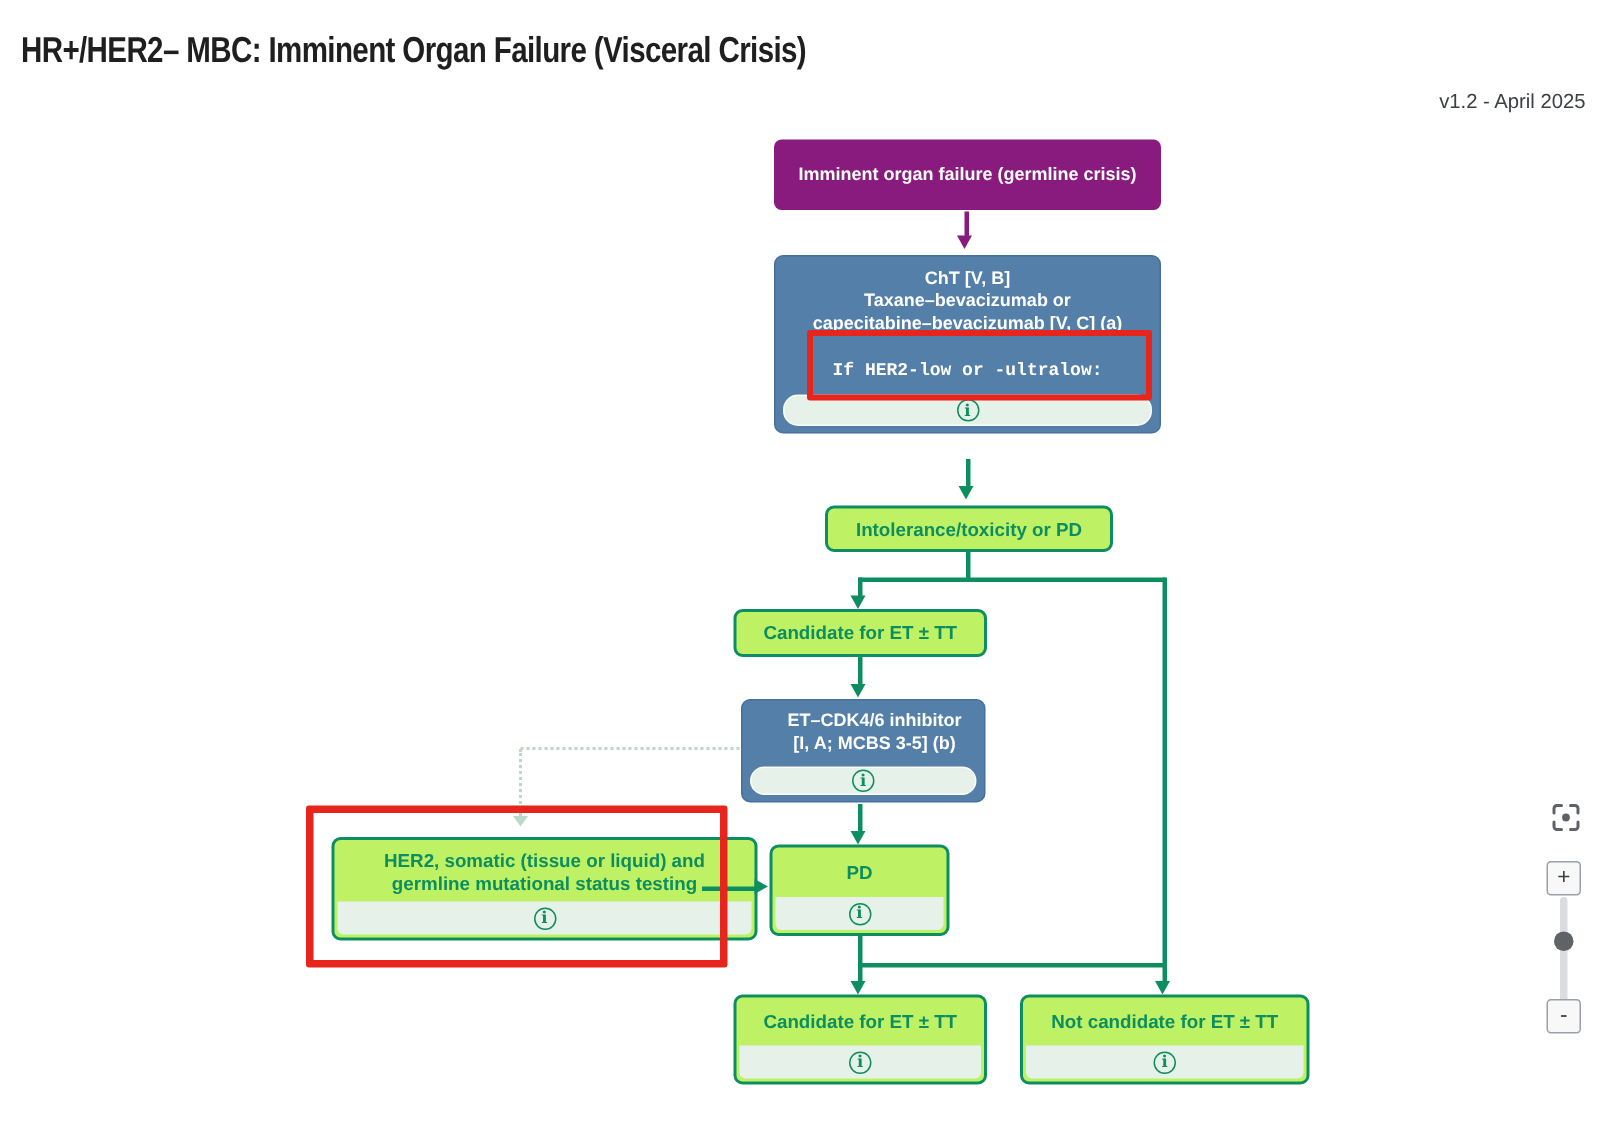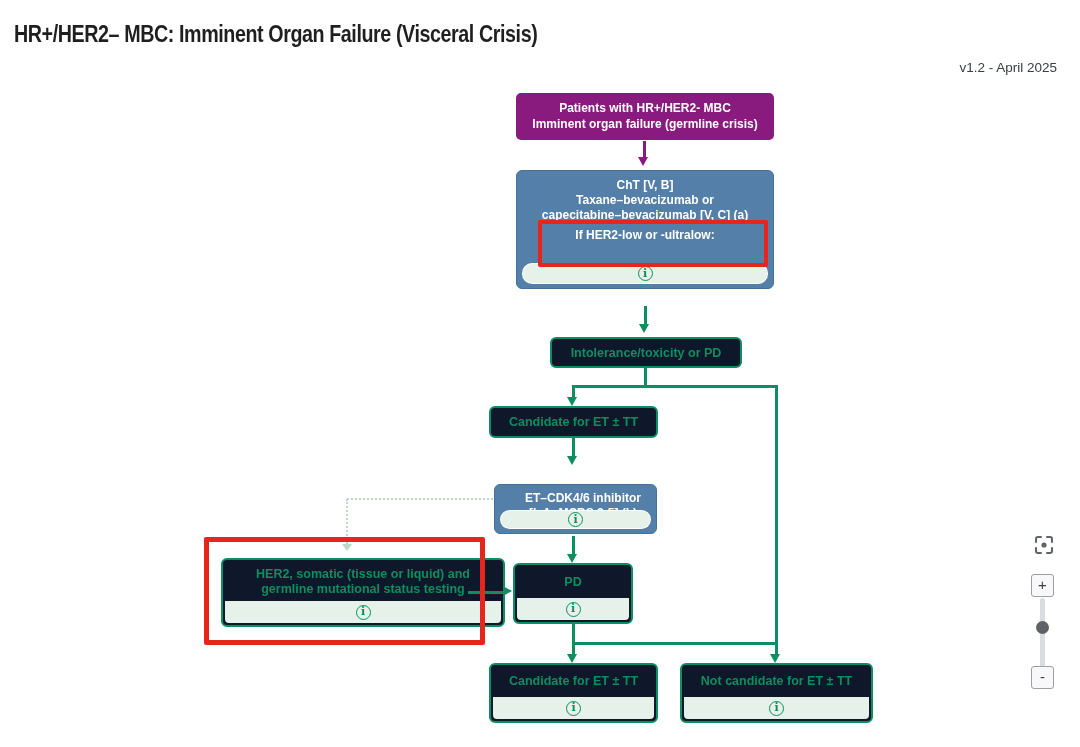--- a/index.html
+++ b/index.html
@@ -10,21 +10,21 @@
   .page-title { position:absolute; left:14px; top:20px; font-size:24px; font-weight:bold; color:#1f1f1f;
                 letter-spacing:-0.5px; transform:scaleX(.82); transform-origin:0 50%; white-space:nowrap; }
   .version { position:absolute; top:60px; right:23px; font-size:13.5px; color:#3c4043;margin-left:28px; }
 
   
   .node { position:absolute; border-radius:6px; text-align:center; }
   .node .line { display:block; }
   .purple-node { background:#8a1b7e; color:#fff; font-weight:bold; font-size:12px; line-height:15.5px;
                  display:flex; flex-direction:column; justify-content:center; border-radius:5px; }
   .blue-node { background:#537fa9; border:1px solid #44729d; color:#fff; font-weight:bold; font-size:12px; line-height:14.8px; }
-  .green-node { background:#0f172a; border:2px solid #0d8e60; color:#0d8e60; font-weight:bold; font-size:12.5px; }
+  .green-node { background:#bef264; border:2px solid #0d8e60; color:#0d8e60; font-weight:bold; font-size:12.5px; }
   .label-node { display:flex; align-items:center; justify-content:center; }
 
   
   .strip { position:absolute; background:#e6f1ea; display:flex; align-items:center; justify-content:center; cursor:pointer; }
   .strip.blue-strip { left:5px; right:5px; bottom:4px; height:21px; border-radius:10px; border:1px solid rgba(255,255,255,.85); }
   .strip.green-strip { left:2px; right:2px; bottom:2px; height:22px; border-radius:0 0 4px 4px; }
   .info-i { width:15px; height:15px; border:1.5px solid #0d8e60; border-radius:50%; color:#0d8e60;
             font-family:"DejaVu Serif", serif; font-size:11px; line-height:12px; font-weight:bold;
             display:flex; align-items:center; justify-content:center; }
 
@@ -52,32 +52,31 @@
 </style>
 </head>
 <body>
 
 <div class="stage">
 
   <div class="page-title">HR+/HER2– MBC: Imminent Organ Failure (Visceral Crisis)</div>
   <div class="version">v1.2 - April 2025</div>
 
   <div class="node purple-node" style="left:516px; top:93px; width:258px; height:47px;">
-    <span class="line">Patients with HR+/HER2- MBC</span>
     <span class="line">Imminent organ failure (germline crisis)</span>
   </div>
 
   <div class="vline purple-line" style="left:643px; top:141px; height:17px; width:3px;"></div>
   <div class="head-down purple-head" style="left:638px; top:157px;"></div>
 
   <div class="node blue-node" style="left:516px; top:170px; width:258px; height:119px; padding-top:7px;">
     <span class="line">ChT [V, B]</span>
     <span class="line">Taxane–bevacizumab or</span>
     <span class="line">capecitabine–bevacizumab [V, C] (a)</span>
-    <span class="line" style="margin-top:6px;">If HER2-low or -ultralow:</span>
+    <span class="line" style="margin-top:18px;font-family:Liberation Mono, monospace;">If HER2-low or -ultralow:</span>
     <div class="strip blue-strip">
       <span class="info-i">
           <span>i</span>
         </span>
     </div>
   </div>
 
   <div class="red-rect" style="left:538px; top:220px; width:230px; height:47px;"></div>
 
   <div class="vline" style="left:644px; top:306px; height:19px;"></div>
@@ -94,21 +93,21 @@
   <div class="vline" style="left:775px; top:385px; height:270px;"></div>
   <div class="head-down" style="left:770px; top:654px;"></div>
 
   <div class="node green-node label-node" style="left:489px; top:406px; width:169px; height:32px;">
     <span>Candidate for ET ± TT</span>
   </div>
 
   <div class="vline" style="left:572px; top:438px; height:19px;"></div>
   <div class="head-down" style="left:567px; top:456px;"></div>
 
-  <div class="node blue-node" style="left:494px; top:484px; width:163px; height:50px; padding-top:6px;padding-left:15px;">
+  <div class="node blue-node" style="left:494px; top:466px; width:163px; height:69px; padding-top:6px;padding-left:15px;">
     <span class="line">ET–CDK4/6 inhibitor</span>
     <span class="line">[I, A; MCBS 3-5] (b)</span>
     <div class="strip blue-strip" style="height:19px;">
       <span class="info-i">
           <span>i</span>
         </span>
     </div>
   </div>
 
   <div class="dot-h" style="left:347px; top:498px; width:146px;"></div>

